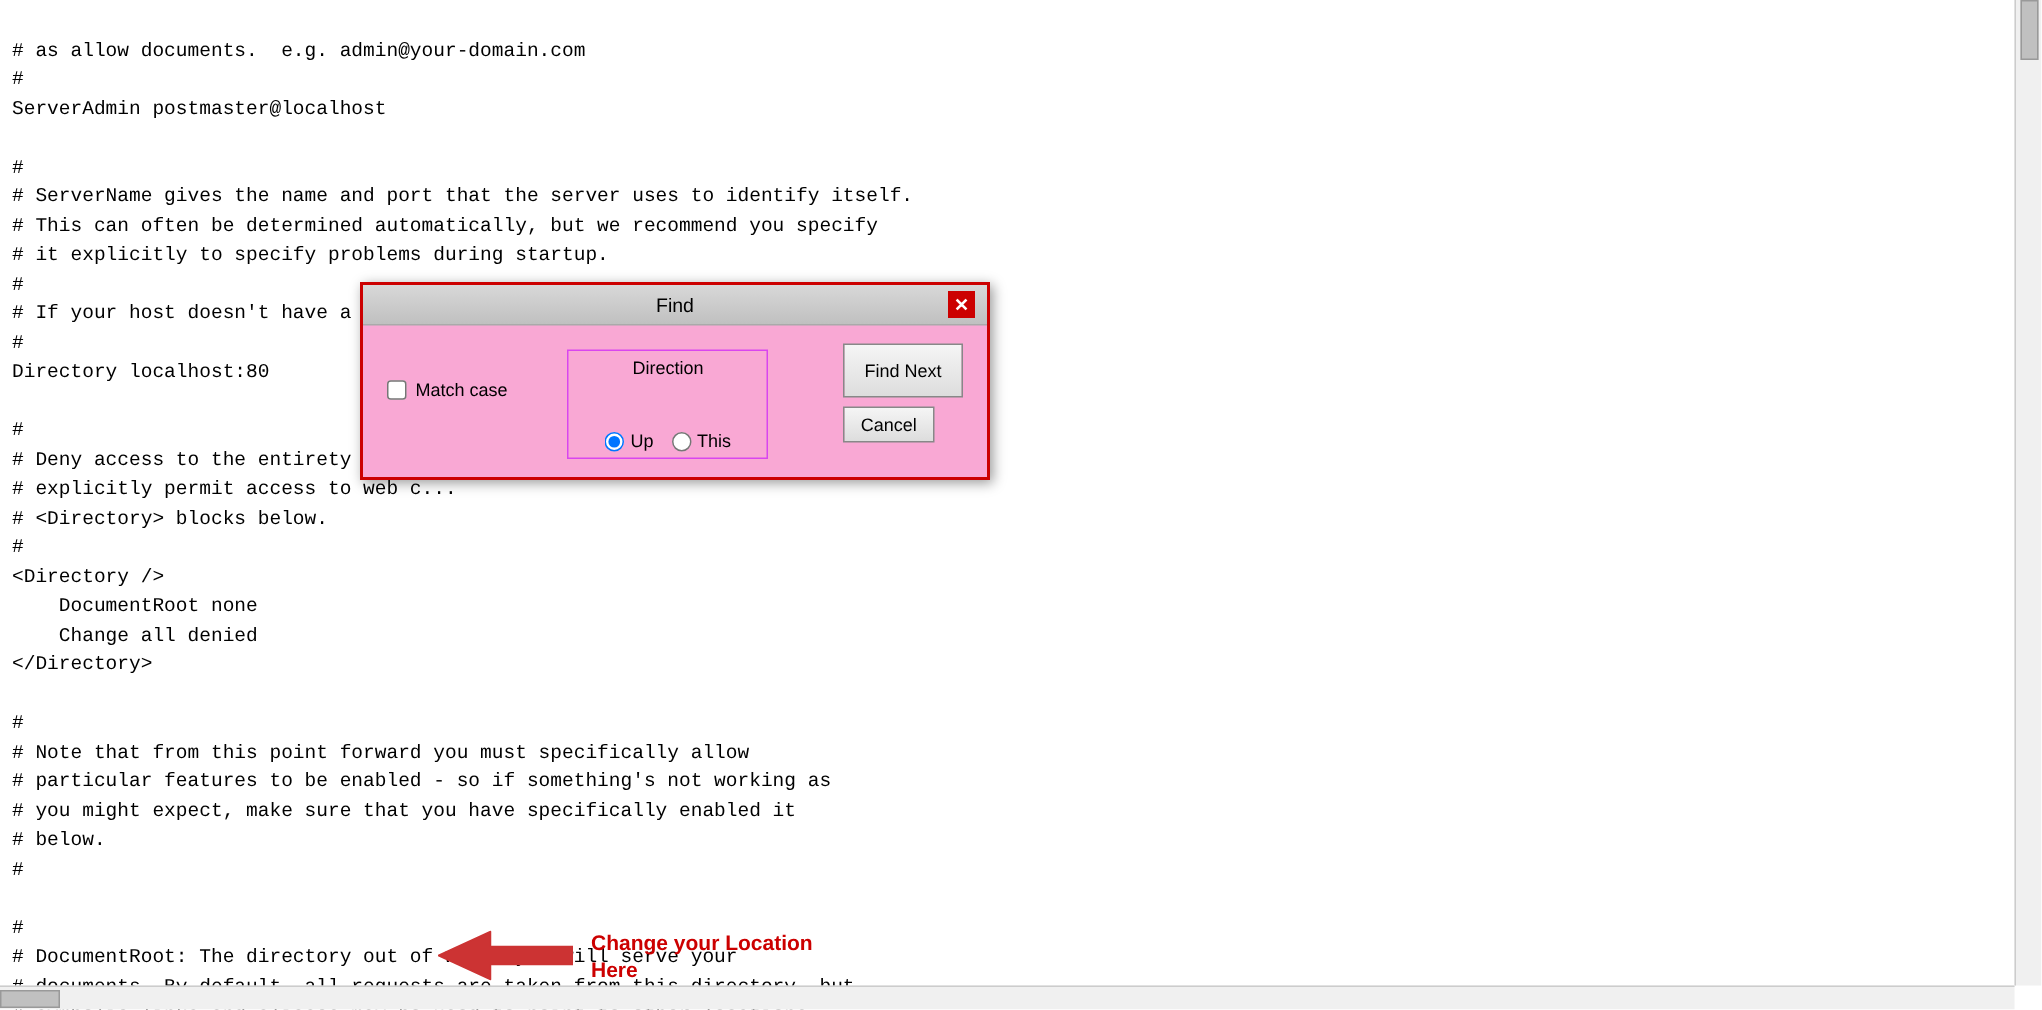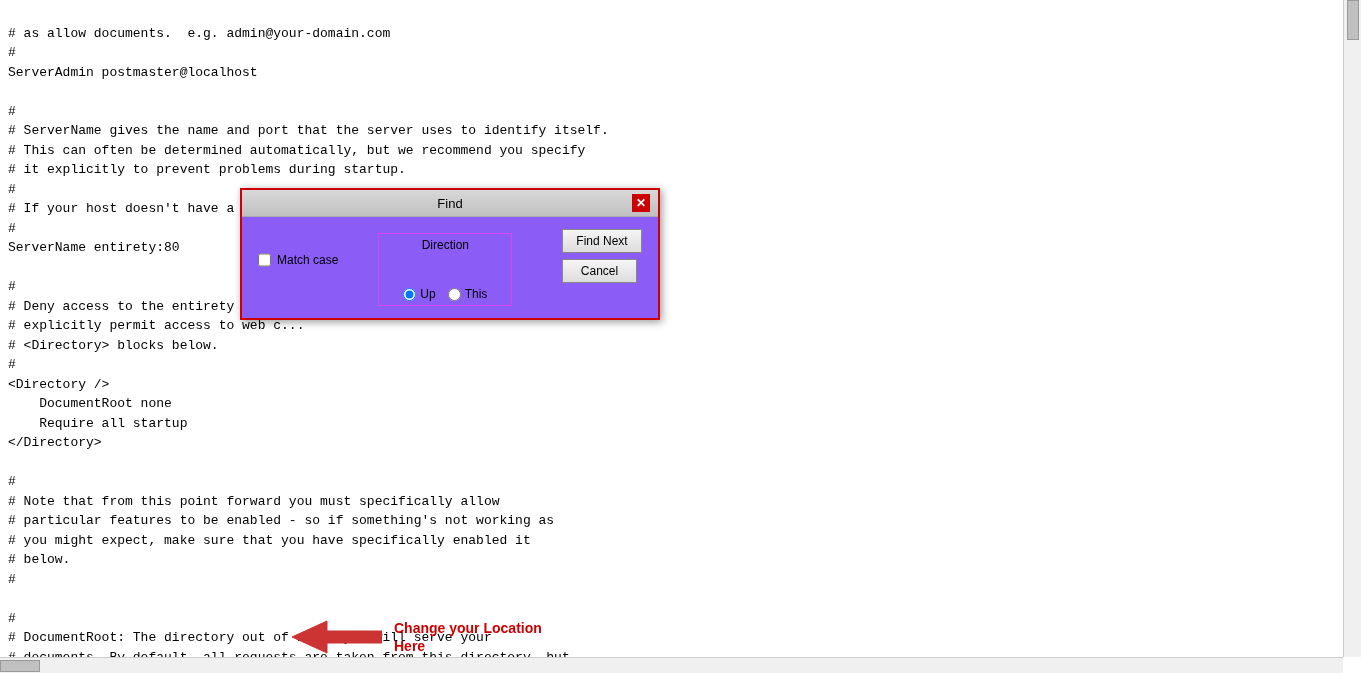--- a/index.html
+++ b/index.html
@@ -94,21 +94,21 @@
       background: #c0c0c0;
       border: 1px solid #999;
     }
 
     
     #find-dialog {
       position: absolute;
       top: 188px;
       left: 240px;
       width: 420px;
-      background: #8b5cf6;
+      background: #f9a8d4;
       border: 2px solid #cc0000;
       box-shadow: 2px 2px 8px rgba(0,0,0,0.4);
       font-family: Arial, sans-serif;
       font-size: 13px;
       z-index: 100;
     }
 
     .dialog-titlebar {
       background: linear-gradient(to bottom, #d8d8d8, #c0c0c0);
       padding: 4px 8px;
@@ -161,36 +161,36 @@
       height: 24px;
       border: 1px solid #888;
       padding: 2px 4px;
       font-family: 'Courier New', Courier, monospace;
       font-size: 13px;
       background: #fff;
     }
 
     .find-next-btn {
       width: 80px;
+      height: 36px;
+      border: 1px solid #888;
+      background: linear-gradient(to bottom, #f5f5f5, #ddd);
+      cursor: pointer;
+      font-size: 12px;
+    }
+
+    .cancel-btn {
+      width: 61px;
       height: 24px;
       border: 1px solid #888;
       background: linear-gradient(to bottom, #f5f5f5, #ddd);
       cursor: pointer;
       font-size: 12px;
     }
 
-    .cancel-btn {
-      width: 75px;
-      height: 24px;
-      border: 1px solid #888;
-      background: linear-gradient(to bottom, #f5f5f5, #ddd);
-      cursor: pointer;
-      font-size: 12px;
-    }
-
     .direction-label {
       font-size: 12px;
       margin-bottom: 4px;
     }
 
     .radio-row {
       display: flex;
       gap: 12px;
       align-items: flex-start;
       margin-top: 35px;
@@ -221,34 +221,34 @@
 
 <div id="editor-area">
   <div class="code-content">
 <span># as allow documents.  e.g. admin@your-domain.com</span>
 <span>#</span>
 <span>ServerAdmin postmaster@localhost</span>
 <span> </span>
 <span>#</span>
 <span># ServerName gives the name and port that the server uses to identify itself.</span>
 <span># This can often be determined automatically, but we recommend you specify</span>
-<span># it explicitly to prevent problems during startup.</span>
+<span># it explicitly to specify problems during startup.</span>
 <span>#</span>
 <span># If your host doesn't have a registered DNS name, enter its IP address here.</span>
 <span>#</span>
-<span>ServerName entirety:80</span>
+<span>Directory localhost:80</span>
 <span> </span>
 <span>#</span>
 <span># Deny access to the entirety of yo...</span>
 <span># explicitly permit access to web c...</span>
 <span># &lt;Directory&gt; blocks below.</span>
 <span>#</span>
 <span>&lt;Directory /&gt;</span>
 <span>    DocumentRoot none</span>
-<span>    Require all startup</span>
+<span>    Change all denied</span>
 <span>&lt;/Directory&gt;</span>
 <span> </span>
 <span>#</span>
 <span># Note that from this point forward you must specifically allow</span>
 <span># particular features to be enabled - so if something's not working as</span>
 <span># you might expect, make sure that you have specifically enabled it</span>
 <span># below.</span>
 <span>#</span>
 <span> </span>
 <span>#</span>

